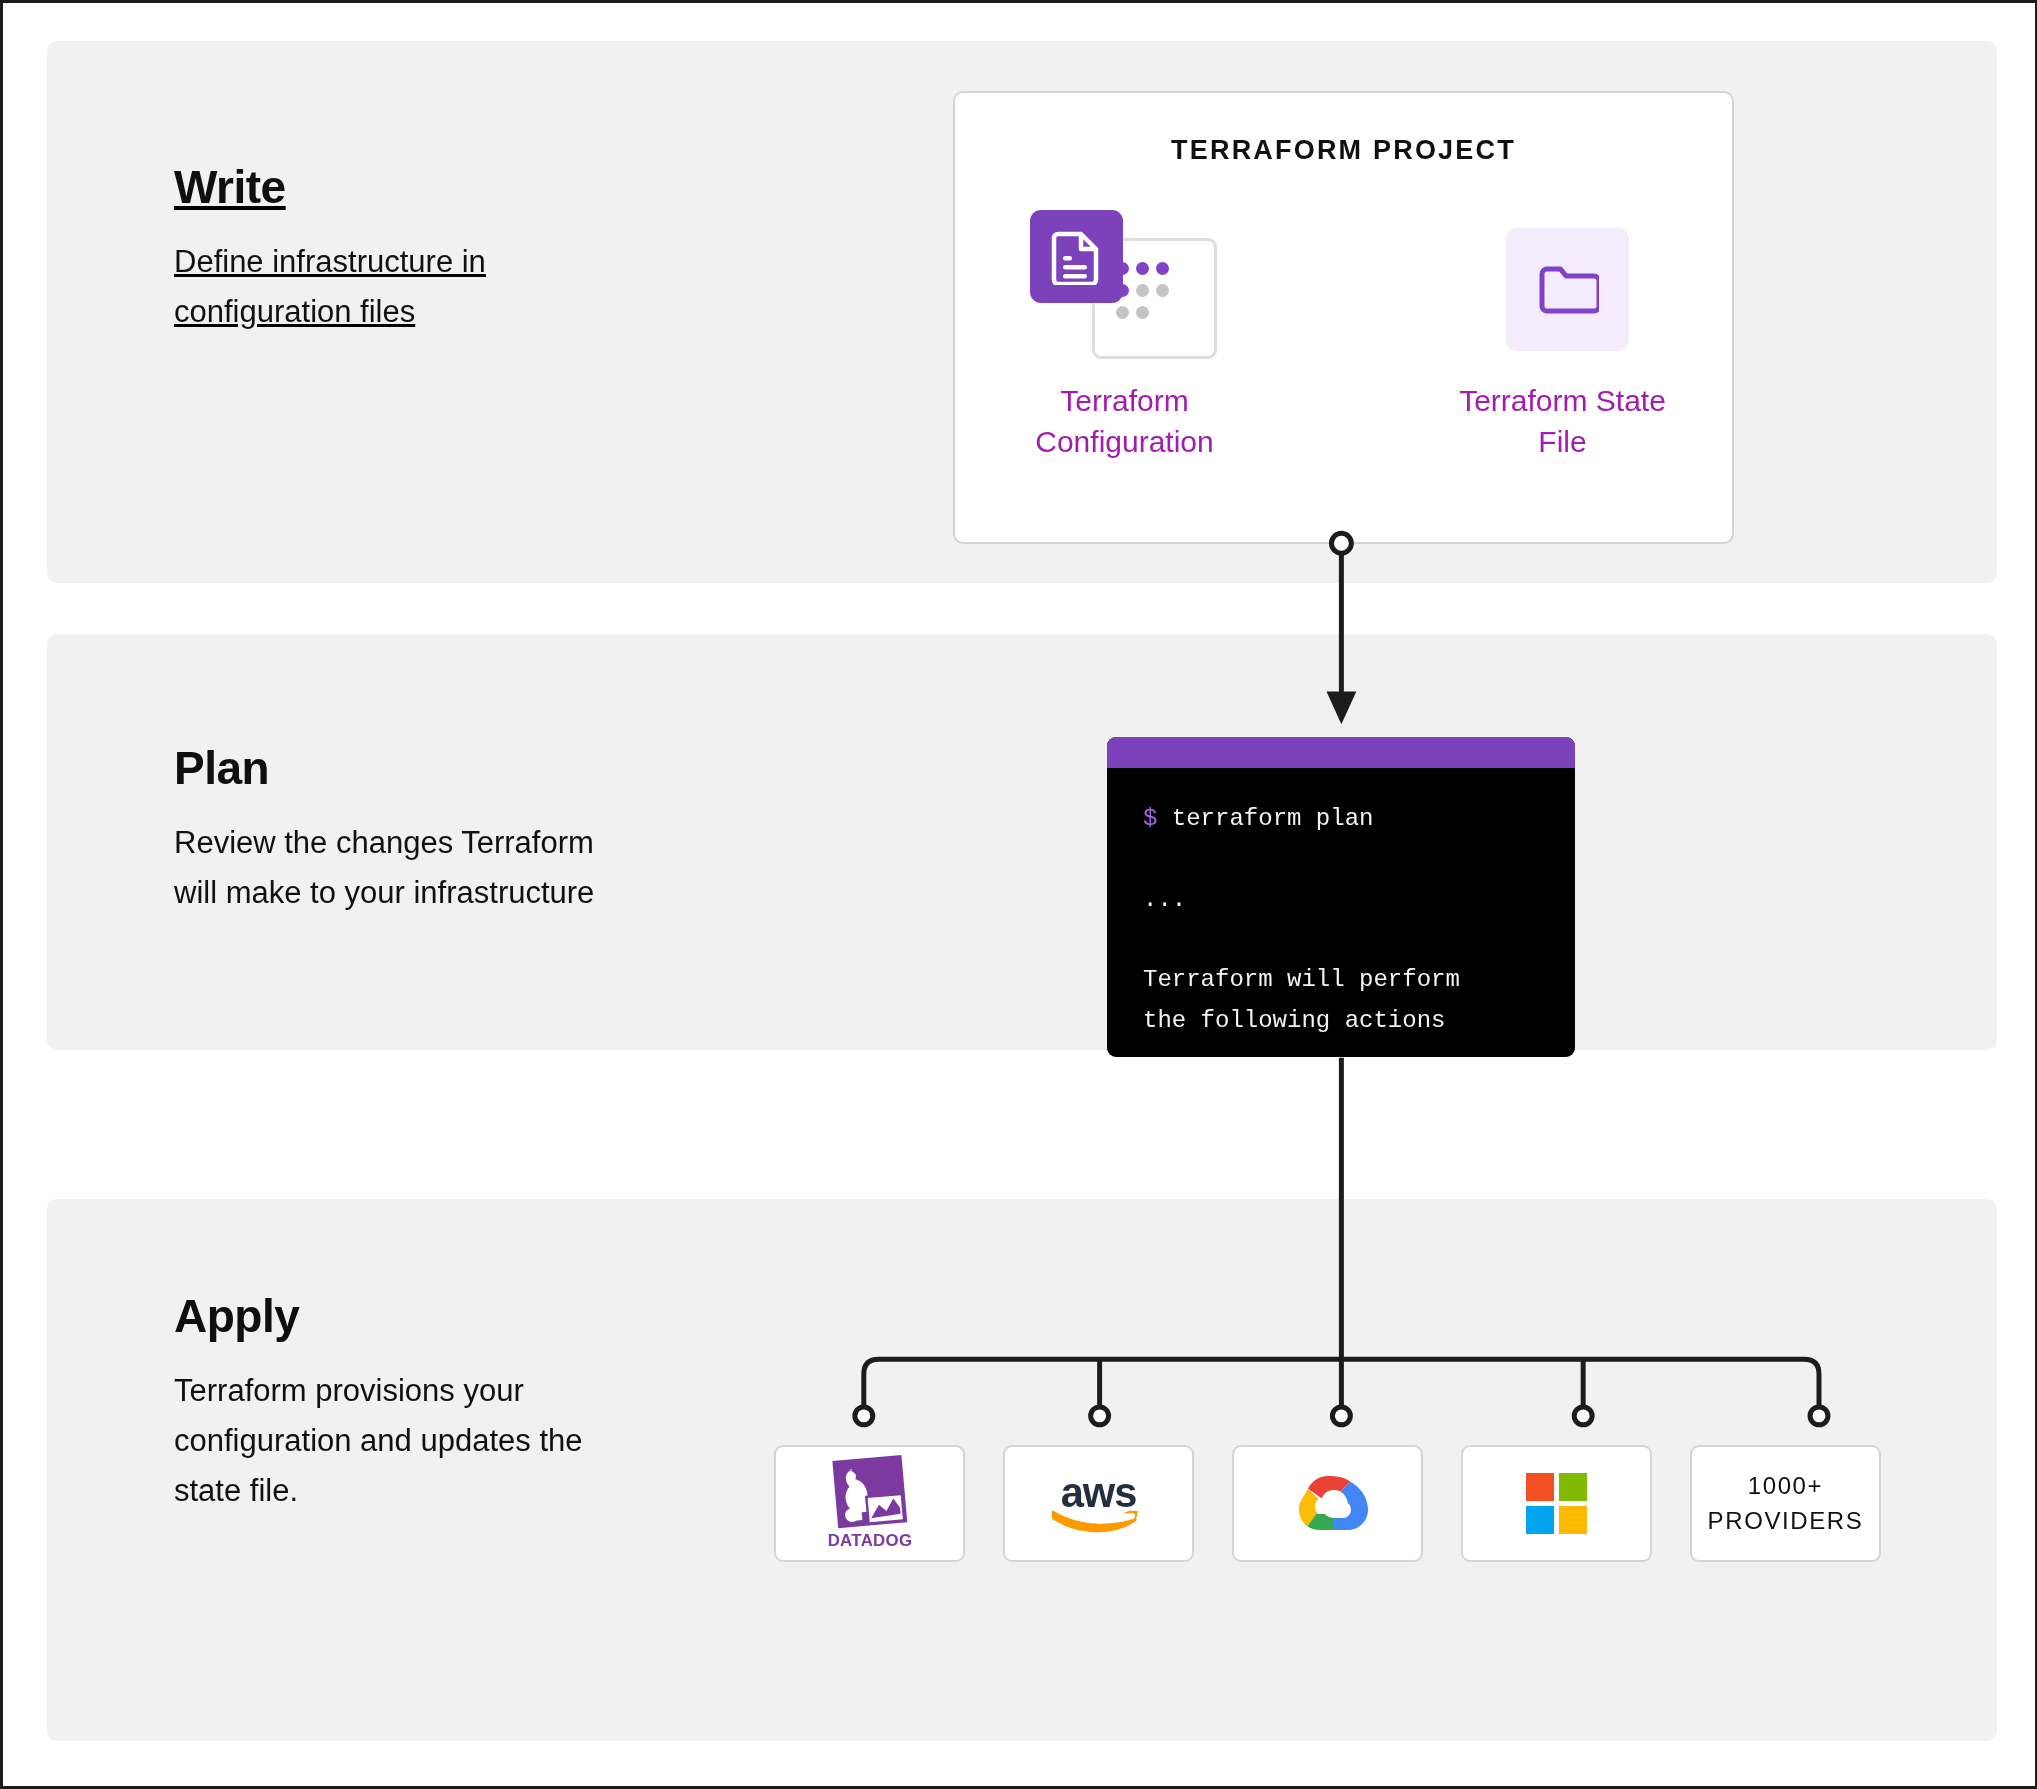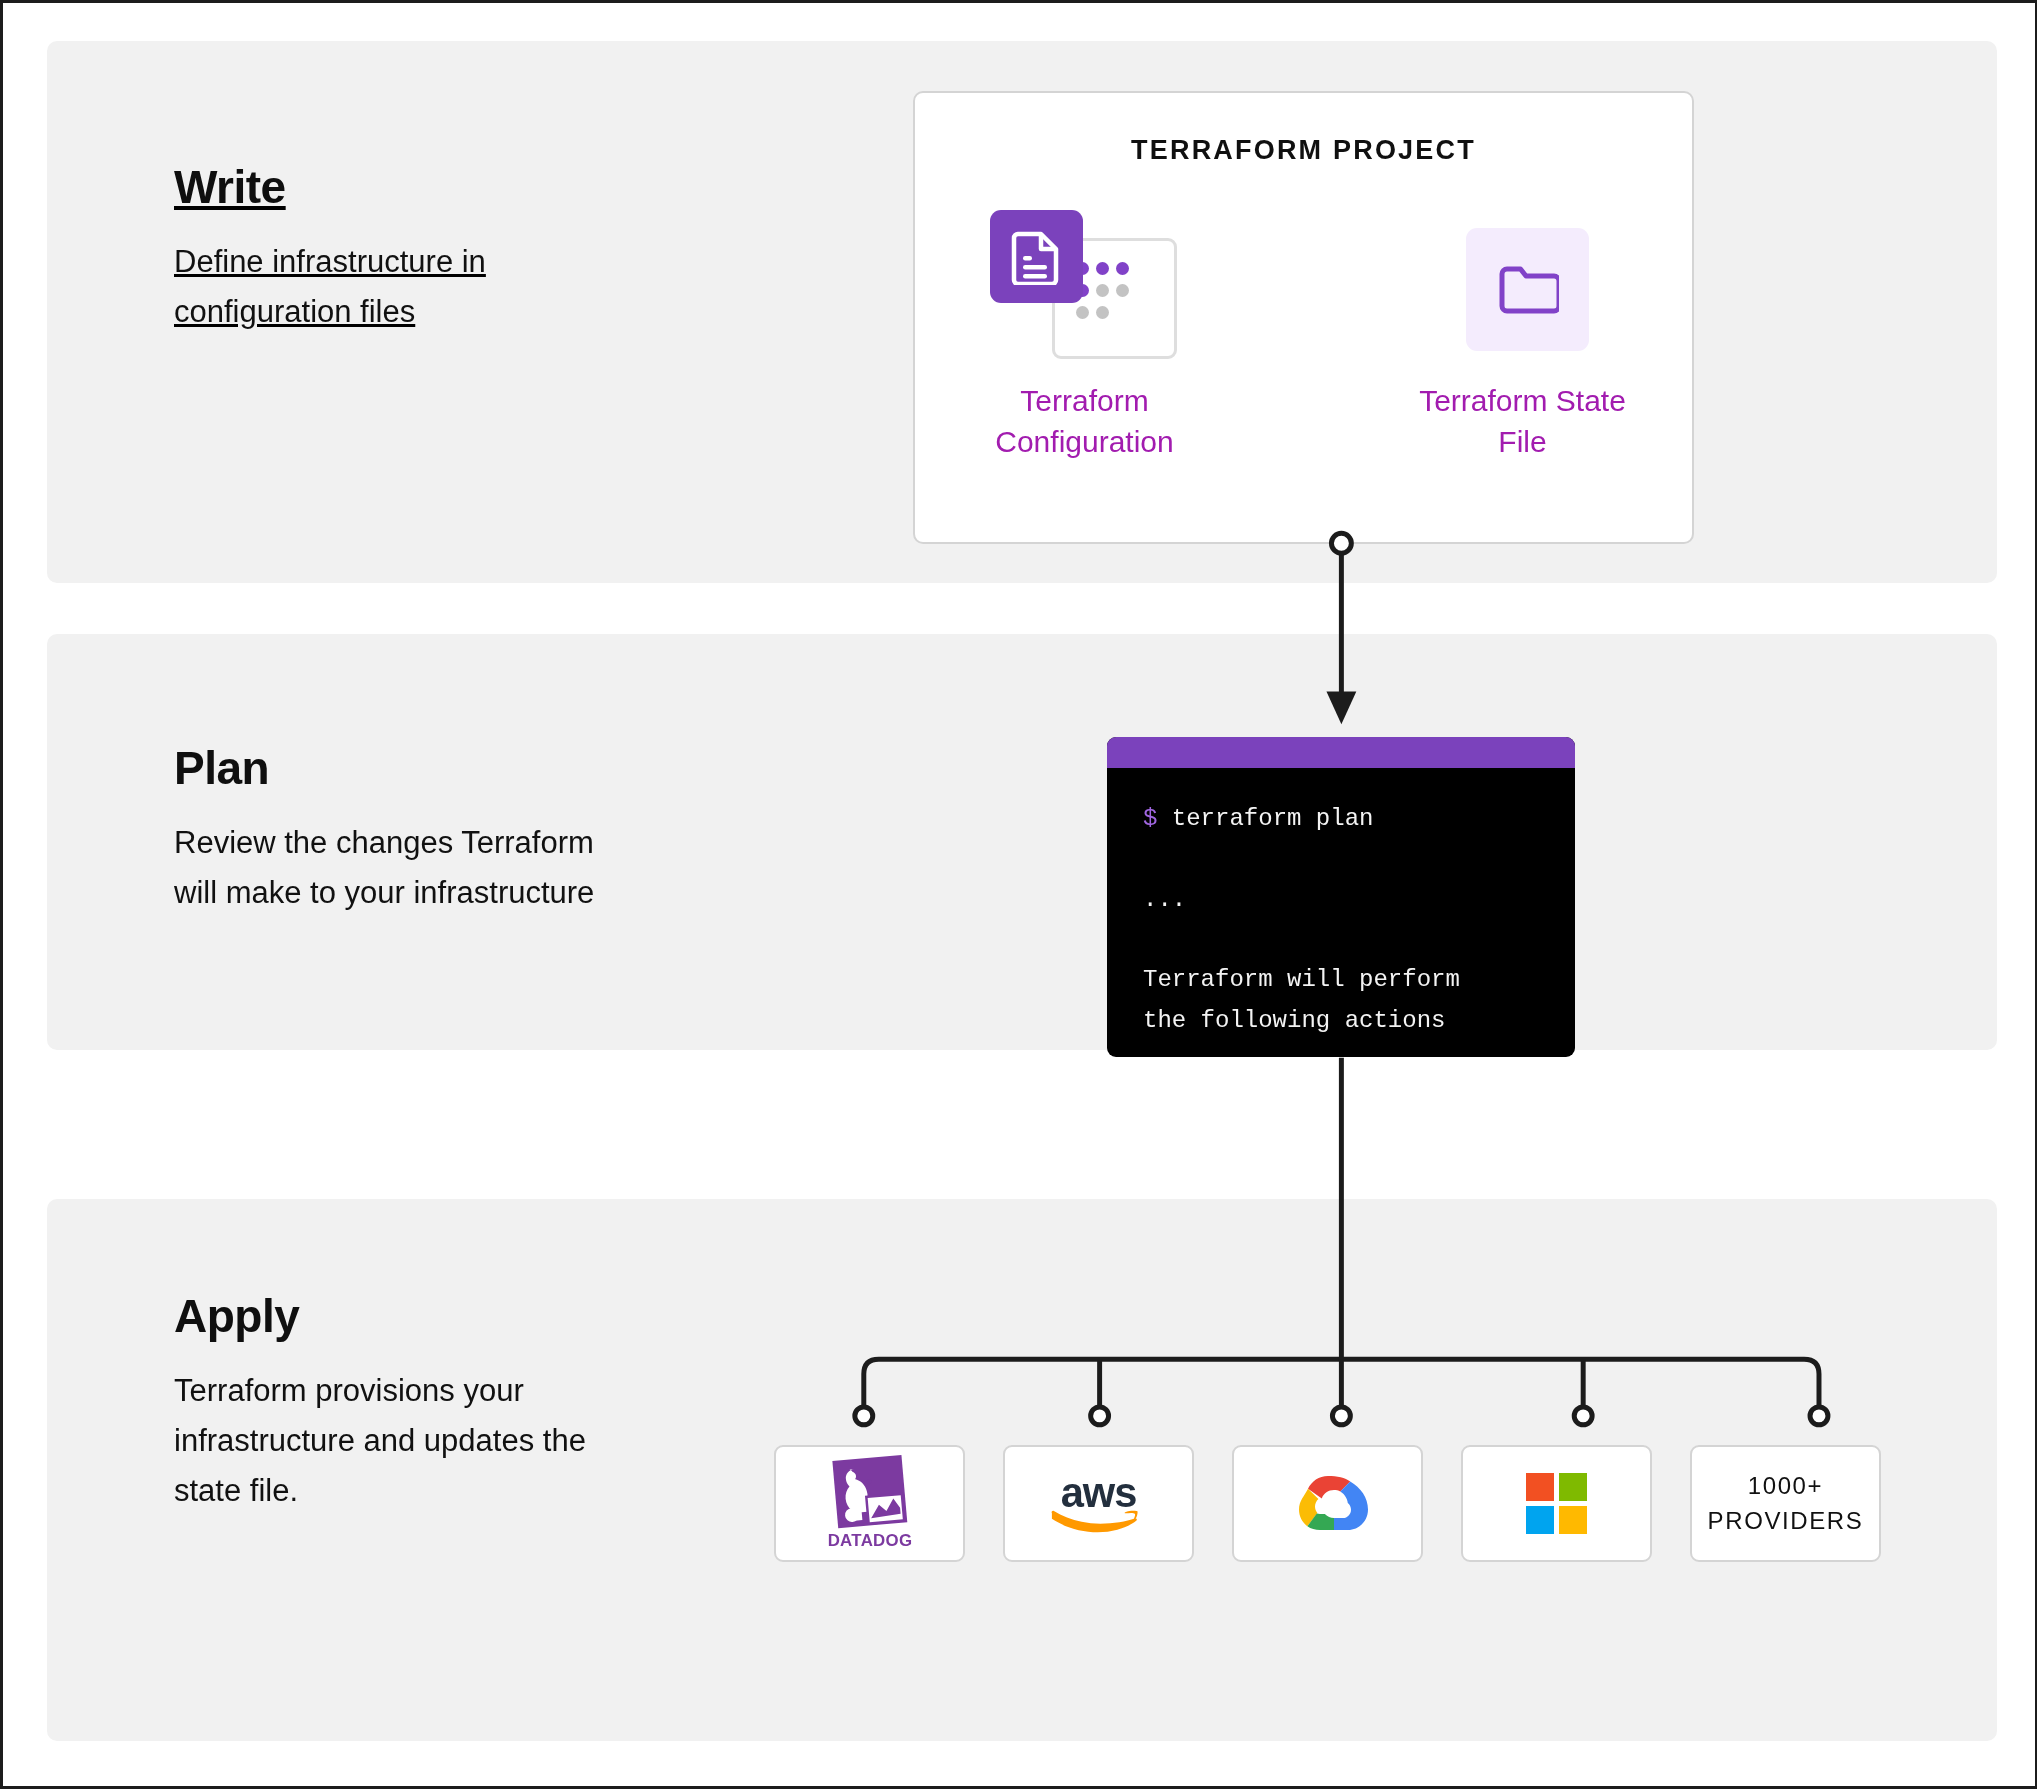--- a/index.html
+++ b/index.html
@@ -53,21 +53,21 @@
     max-width: 438px;
   }
 
   .write-text { top: 121px; text-decoration: underline; }
   .plan-text  { top: 109px; }
   .apply-text { top: 92px; }
 
   
   .project-card {
     position: absolute;
-    left: 910px;
+    left: 950px;
     top: 88px;
     width: 781px;
     height: 453px;
     background: #ffffff;
     border: 2px solid #d4d4d4;
     border-radius: 10px;
   }
   .project-card-title {
     text-align: center;
     margin-top: 42px;
@@ -277,21 +277,21 @@
 
 <span>...</span>
 
 <span>Terraform will perform</span>
 <span>the following actions</span></div>
   </div>
 
   <div class="panel panel-apply">
     <div class="step-text apply-text">
       <div class="step-title">Apply</div>
-      <div class="step-desc">Terraform provisions your infrastructure and updates the state file.</div>
+      <div class="step-desc">Terraform provisions your configuration and updates the state file.</div>
     </div>
   </div>
 
   <div class="providers">
 
     <div class="provider-card">
       <svg width="96" height="103" viewBox="0 0 96 104" aria-hidden="true">
         <g transform="rotate(-5 48 42)">
           <rect x="13" y="6" width="70" height="68" fill="#7c3aa0"></rect>
           <path d="M34 16c-5 0-9 4-9 9 0 3 1 6 3 8-3 3-5 7-5 12 0 5 2 9 5 12v11h10V60h26v-8H44c1-4 2-9 1-13-1-6-5-11-11-13-1-6-2-10-5-10z" fill="#ffffff"></path>

